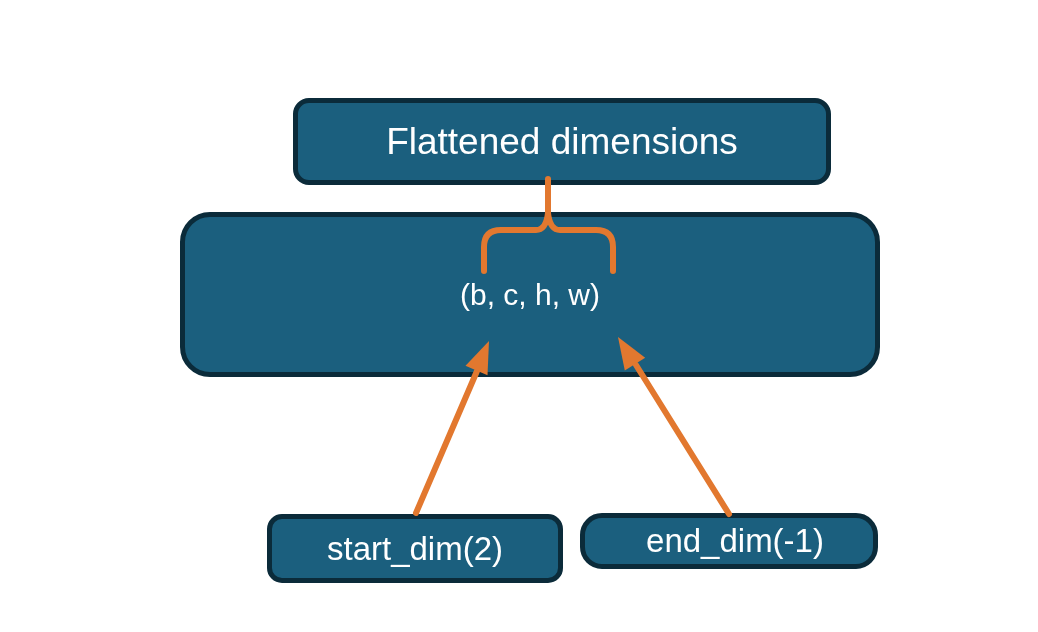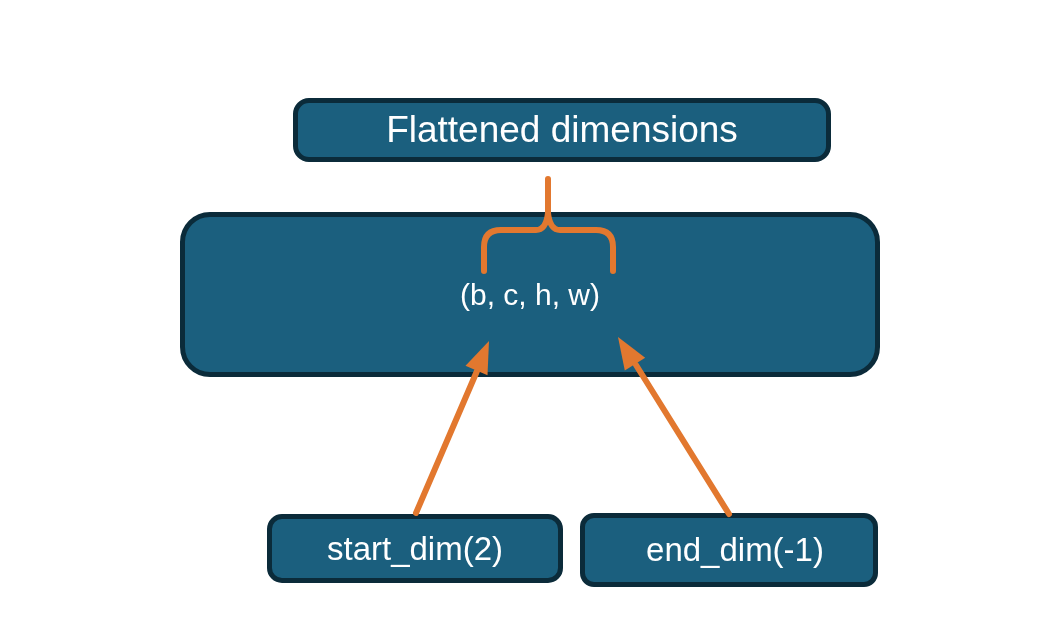--- a/index.html
+++ b/index.html
@@ -21,40 +21,40 @@
     background: #1B5F7E;
     border: 5px solid #0B2B3A;
     color: #ffffff;
     display: flex;
     align-items: center;
     justify-content: center;
     white-space: nowrap;
   }
   .node-top {
     left: 293px; top: 98px;
-    width: 538px; height: 64px;
+    width: 538px; height: 87px;
     border-radius: 16px;
     font-size: 37px;
   }
   .node-middle {
     left: 180px; top: 212px;
     width: 700px; height: 165px;
     border-radius: 30px;
     font-size: 30px;
   }
   .node-bottom-left {
     left: 267px; top: 514px;
     width: 296px; height: 69px;
     border-radius: 15px;
     font-size: 33px;
   }
   .node-bottom-right {
     left: 580px; top: 513px;
-    width: 298px; height: 74px;
-    border-radius: 14px;
+    width: 298px; height: 56px;
+    border-radius: 22px;
     font-size: 33px;
     padding-left: 12px;
   }
   .connector-layer {
     position: absolute;
     left: 0; top: 0;
     width: 1038px;
     height: 632px;
     pointer-events: none;
     z-index: 2;

